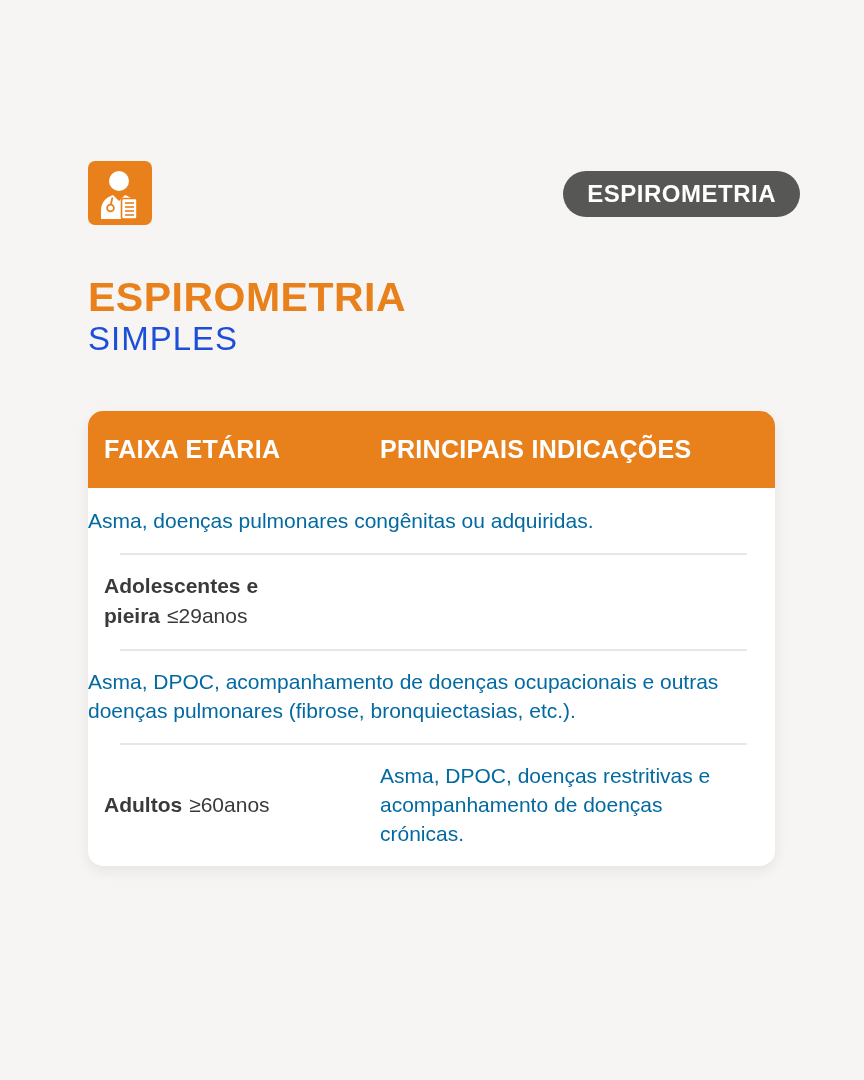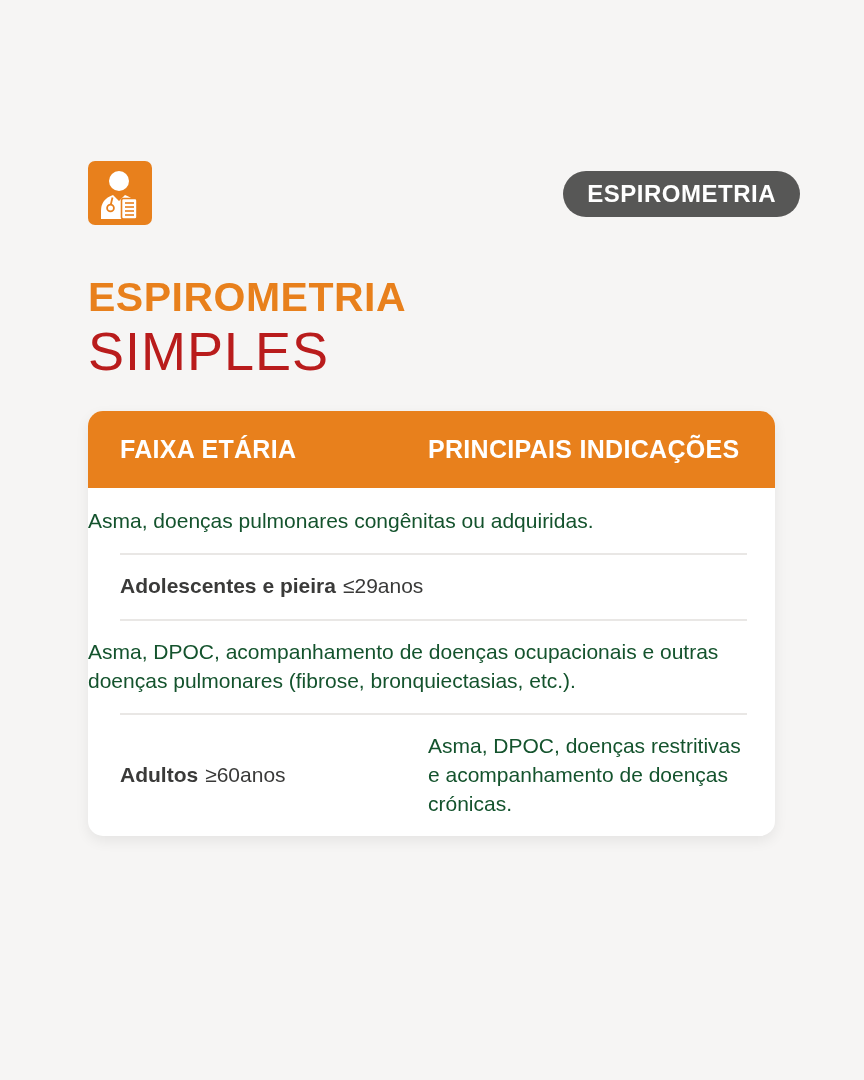--- a/index.html
+++ b/index.html
@@ -44,22 +44,22 @@
     left: 88px; top: 237px;
   }
   .title-line1 {
     color: #e8801c;
     font-size: 41px;
     font-weight: bold;
     letter-spacing: 0.5px;
     line-height: 1.1;
   }
   .title-line2 {
-    color: #b91c1c;
-    font-size: 54px;
+    color: #1d4ed8;
+    font-size: 33px;
     font-weight: normal;
     letter-spacing: 1px;
     line-height: 1.15;
   }
   
   .card {
     position: absolute;
     left: 88px; top: 373px;
     width: 687px;
     background: #ffffff;
@@ -73,21 +73,21 @@
     display: flex;
     align-items: center;
   }
   .table-header .col-left,
   .table-header .col-right {
     color: #ffffff;
     font-weight: bold;
     font-size: 25px;
     letter-spacing: 0.3px;
   }
-  .col-left  { width: 340px; padding-left: 32px; flex: none; }
+  .col-left  { width: 292px; padding-left: 16px; flex: none; }
   .col-right { flex: 1; padding-right: 28px; }
   .table-row {
     display: flex;
     align-items: center;
     padding: 18px 0;
     position: relative;
   }
   .table-row + .table-row::before {
     content: "";
     position: absolute;
@@ -96,21 +96,21 @@
     background: #e9e7e5;
   }
   .cell-group {
     color: #3a3a39;
     font-size: 21px;
     line-height: 30px;
   }
   .cell-group .group-name { font-weight: bold; }
   .cell-group .group-age  { font-weight: normal; margin-left: 7px; white-space: nowrap; }
   .cell-indications {
-    color: #14532d;
+    color: #0369a1;
     font-size: 21px;
     line-height: 29px;
   }
 </style>
 </head>
 <body>
 
 <div class="page">
 
   <div class="topbar">

